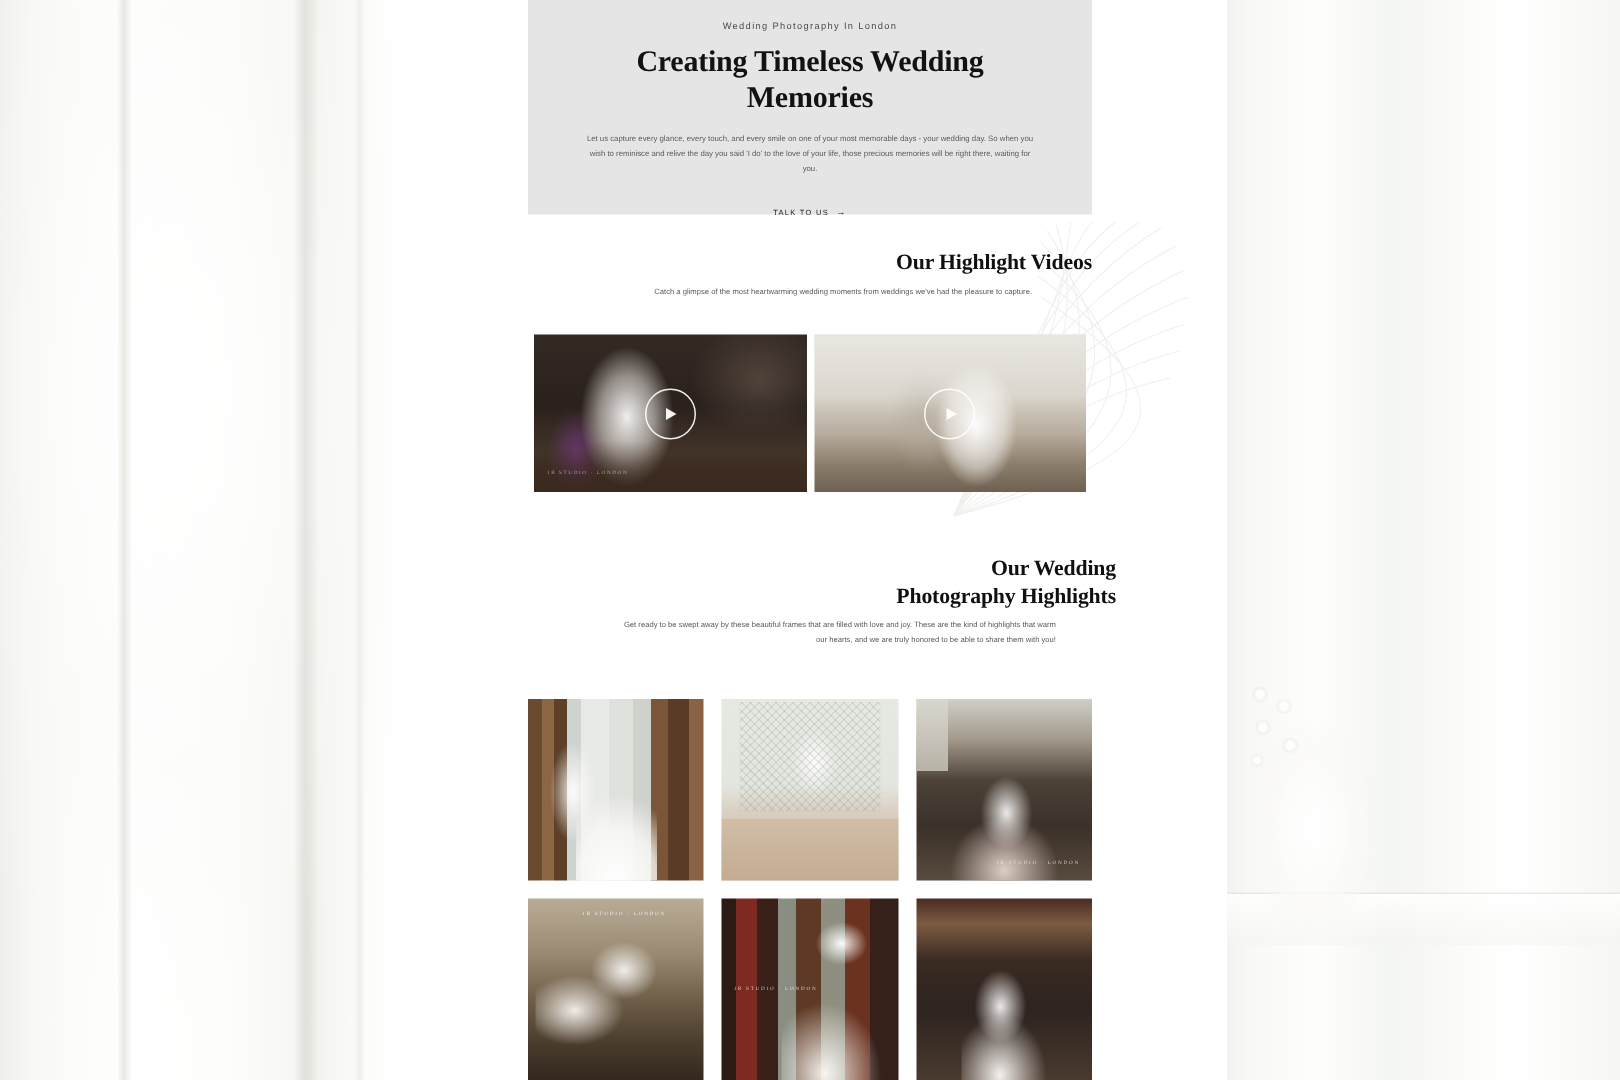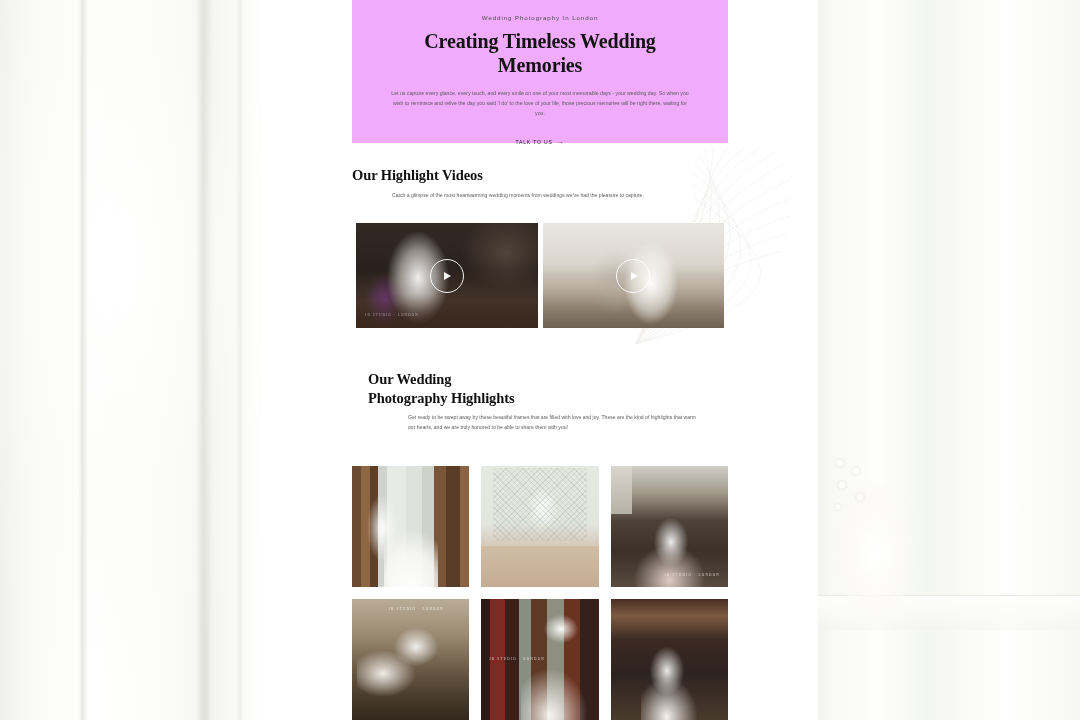--- a/index.html
+++ b/index.html
@@ -94,21 +94,21 @@
     width: 230px; height: 200px;
     opacity: .5;
     pointer-events: none;
   }
 
   
   .hero {
     position: absolute;
     left: 90px; top: 0;
     width: 376px; height: 143px;
-    background: #f0abfc;
+    background: #e5e5e5;
     padding: 14px 34px 0;
     text-align: center;
   }
   .eyebrow {
     font-size: 6.2px;
     letter-spacing: .9px;
     color: #4a4a4a;
     margin-bottom: 8px;
     font-weight: 400;
   }
@@ -137,21 +137,21 @@
     color: #1a1a1a;
     background: none;
     border: none;
     cursor: pointer;
     font-family: inherit;
     padding: 2px 0;
   }
   .cta .arrow { font-size: 6px; line-height: 1; }
 
   
-  .section { text-align: left; }
+  .section { text-align: right; }
 
   .sec-title {
     font-family: "Liberation Serif", serif;
     font-weight: 700;
     font-size: 14.5px;
     color: #101010;
     line-height: 1.28;
     letter-spacing: -0.1px;
   }
   .sec-copy {

